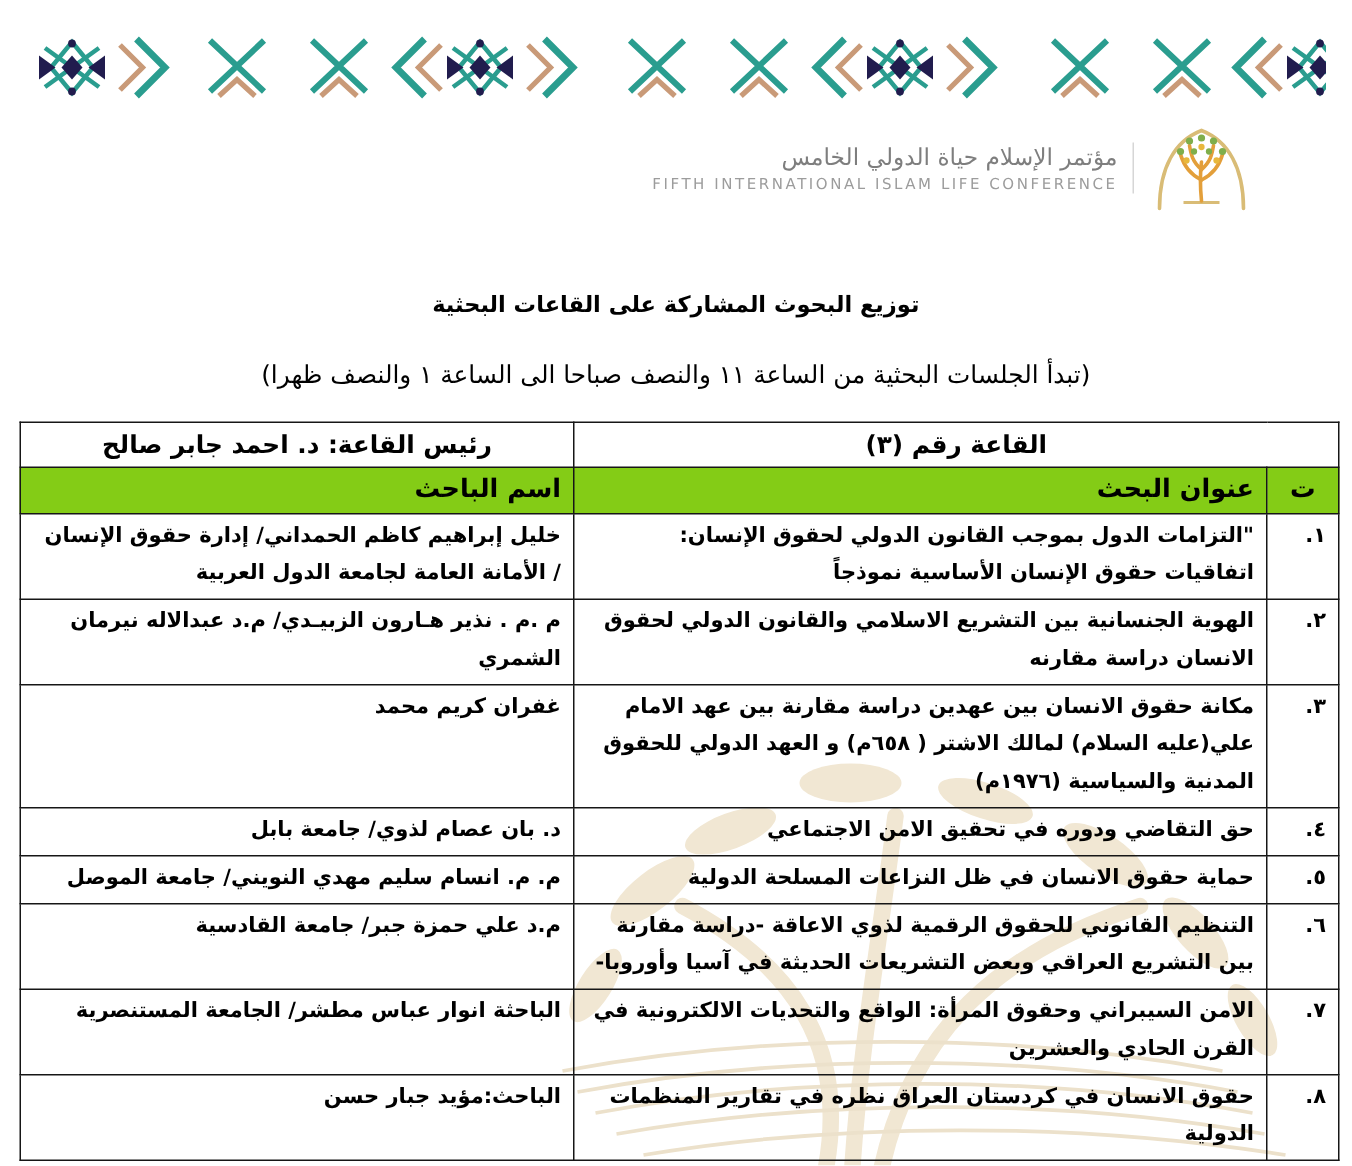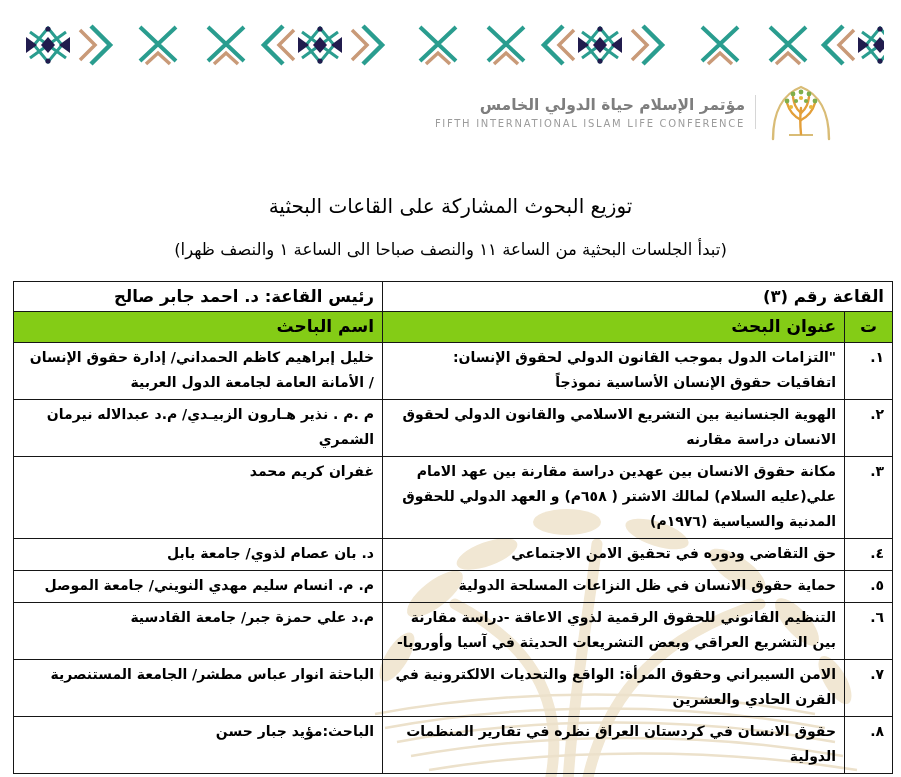--- a/index.html
+++ b/index.html
@@ -5,33 +5,33 @@
   html,body{margin:0;padding:0;background:#fff;}
   .page{
     position:relative;width:901px;height:777px;background:#fff;overflow:hidden;
     font-family:"DejaVu Sans",sans-serif;color:#000;direction:rtl;
   }
   
   .band{position:absolute;top:22px;left:18px;}
   
   .logo-wrap{position:absolute;top:82px;right:64px;display:flex;align-items:center;gap:9px;direction:ltr;z-index:2;}
   .logo-text{text-align:right;border-right:1px solid #d6d6d6;padding-right:10px;}
-  .logo-ar{color:#7e7e7e;font-size:15.5px;font-weight:bold;line-height:1.3;}
+  .logo-ar{color:#7e7e7e;font-size:15.5px;font-weight:normal;line-height:1.3;}
   .logo-en{color:#9c9c9c;font-size:10px;letter-spacing:1.7px;margin-top:2px;font-family:"DejaVu Sans",sans-serif;}
   
-  .title{position:absolute;top:194px;left:0;width:100%;text-align:center;font-size:20px;font-weight:normal;z-index:2;}
+  .title{position:absolute;top:194px;left:0;width:100%;text-align:center;font-size:15px;font-weight:bold;z-index:2;}
   .subtitle{position:absolute;top:240px;left:0;width:100%;text-align:center;font-size:16.5px;font-weight:normal;z-index:2;}
   
   .watermark{position:absolute;top:452px;left:335px;z-index:0;}
   
   table.sched{
     position:absolute;top:281px;right:8px;width:879px;border-collapse:collapse;
     direction:rtl;z-index:1;background:transparent;table-layout:fixed;
   }
-  table.sched th,table.sched td{border:1.6px solid #161616;font-weight:bold;background:transparent;text-align:right;}
+  table.sched th,table.sched td{border:1.6px solid #161616;font-weight:bold;background:transparent;}
   th.green{background:#c2d69b;font-size:16.5px;text-align:center;padding:3px 8px;line-height:1.4;}
   tr.col-hdr th{font-size:17px;padding:2px 8px;text-align:right;line-height:1.5;background:#84cc16;}
   tr.col-hdr th.num-hdr{text-align:center;padding:2px 2px;}
   table.sched td{font-size:14px;line-height:25px;vertical-align:top;padding:2px 8px 4px;text-align:right;}
   td.cell-num{text-align:center;padding:2px 2px;}
 </style>
 </head>
 <body>
 
 <div class="page">

